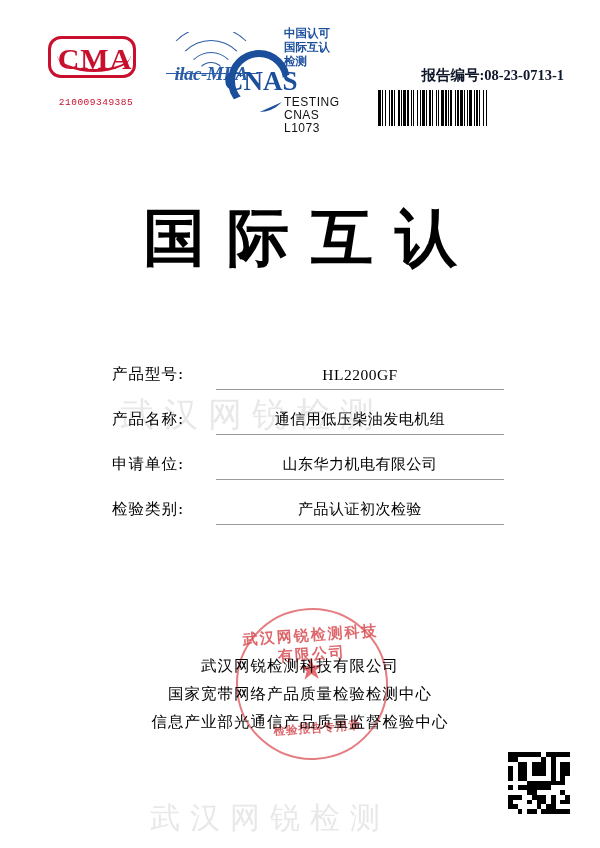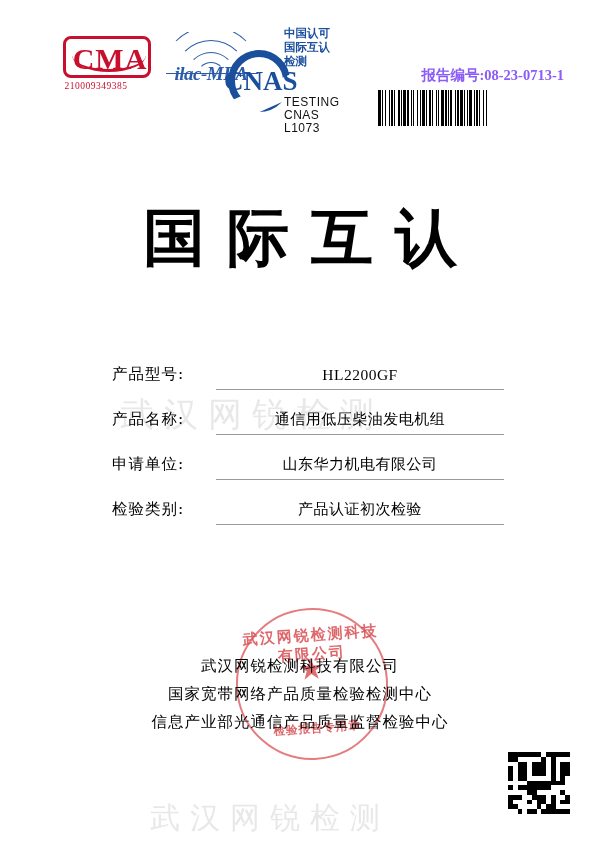--- a/index.html
+++ b/index.html
@@ -32,25 +32,24 @@
     position: absolute;
     left: 48px;
     top: 8px;
     width: 96px;
     text-align: center;
   }
   .cma-box {
     width: 88px;
     height: 42px;
     border: 3px solid #c8102e;
-    border-radius: 8px;
+    border-radius: 13px;
     box-sizing: border-box;
     position: relative;
     overflow: hidden;
-    margin-left: 15px;
   }
   .cma-text {
     position: absolute;
     left: 0; top: -1px;
     width: 88px;
     text-align: center;
     font-family: "Liberation Serif", serif;
     font-weight: bold;
     font-size: 30px;
     letter-spacing: 1px;
@@ -60,24 +59,24 @@
   .cma-swoosh {
     position: absolute;
     left: 6px;
     bottom: 3px;
     width: 74px;
     height: 14px;
     border-bottom: 3px solid #c8102e;
     border-radius: 0 0 40px 40px / 0 0 18px 18px;
   }
   .cma-num {
-    margin-top: 3px;
+    margin-top: 19px;
     font-size: 9.5px;
     color: #c8102e;
-    font-family: Liberation Serif, serif;
+    font-family: Liberation Mono, monospace;
     letter-spacing: 0.5px;
   }
 
   
   .ilac-block {
     position: absolute;
     left: 152px;
     top: 4px;
     width: 118px;
     height: 66px;
@@ -186,21 +185,21 @@
     letter-spacing: 0.5px;
   }
 
   
   .report-no {
     position: absolute;
     right: 36px;
     top: 38px;
     font-size: 14.5px;
     font-weight: bold;
-    color: #8b5cf6;
+    color: #0f172a;
     white-space: nowrap;
     font-family: "Liberation Serif", serif;
   }
   .barcode {
     position: absolute;
     right: 36px;
     top: 62px;
     width: 186px;
     height: 36px;
     display: flex;

